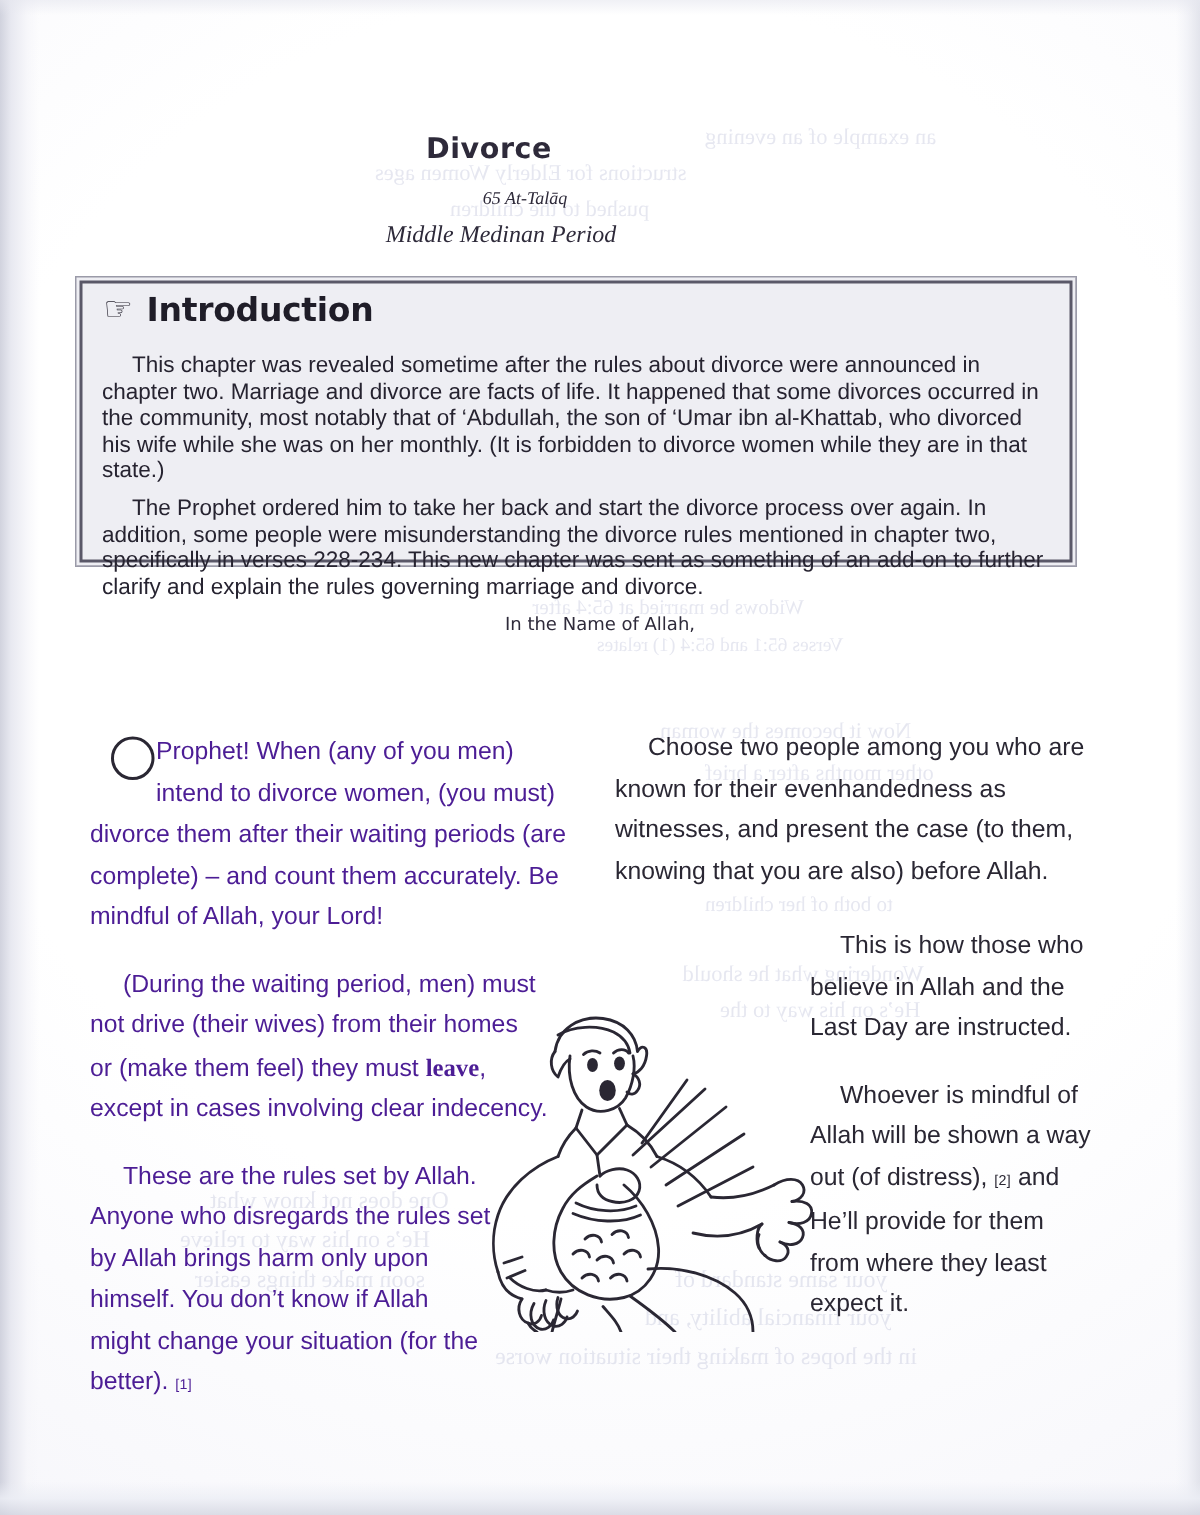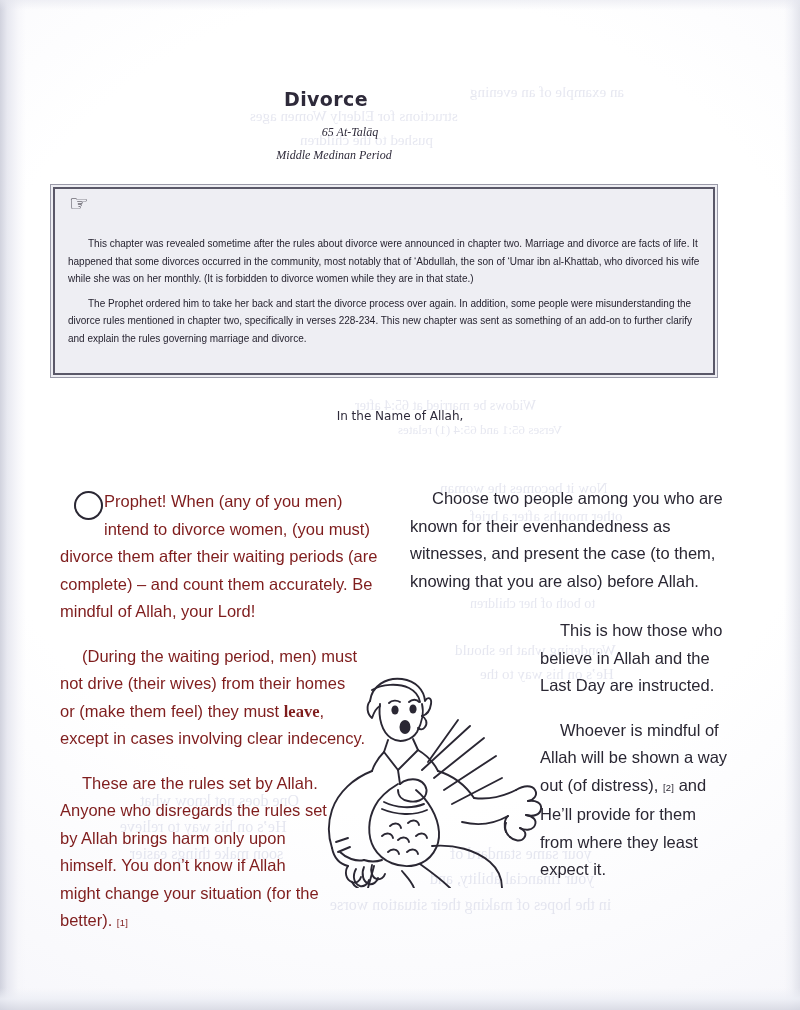--- a/index.html
+++ b/index.html
@@ -79,21 +79,21 @@
     text-align: center;
     font-size: 12px;
     font-style: italic;
     font-family: "Liberation Serif", serif;
     color: #2e2a3a;
   }
   .doc-sub2 {
     position: absolute;
     left: 0; top: 148px; width: 668px;
     text-align: center;
-    font-size: 12px;
+    font-size: 16px;
     font-style: italic;
     font-family: "Liberation Serif", serif;
     color: #2e2a3a;
   }
 
   
   .intro-box {
     position: absolute;
     left: 50px; top: 184px;
     width: 668px; height: 194px;
@@ -118,21 +118,21 @@
   .intro-head-label {
     font-size: 22px;
     font-weight: bold;
     font-family: "DejaVu Sans", sans-serif;
     letter-spacing: -.2px;
     color: #1f1d28;
   }
   .intro-body {
     position: absolute;
     left: 17px; top: 50px; width: 634px;
-    font-size: 10px;
+    font-size: 15px;
     line-height: 17.6px;
     color: #262330;
   }
   .intro-body p { margin: 0 0 7px 0; text-indent: 20px; }
 
   
   .basmala {
     position: absolute;
     left: 0; top: 404px; width: 800px;
     text-align: center;
@@ -142,21 +142,21 @@
     font-family: "DejaVu Sans", sans-serif;
   }
 
   
   .col-left {
     position: absolute;
     left: 60px; top: 488px;
     width: 330px;
     font-size: 16.5px;
     line-height: 27.5px;
-    color: #7f1d1d;
+    color: #4c1d95;
   }
   .col-right {
     position: absolute;
     left: 410px; top: 485px;
     width: 318px;
     font-size: 16.5px;
     line-height: 27.5px;
     color: #2a2733;
   }
   .col-left p, .col-right p { margin: 0 0 17px 0; text-indent: 22px; }
@@ -229,20 +229,21 @@
       <div class="bleed" style="left: 330px; top: 896px; font-size: 16px;">in the hopes of making their situation worse</div>
     </div>
 
   <div class="doc-title">Divorce</div>
   <div class="doc-sub1">65 At-Talāq</div>
   <div class="doc-sub2">Middle Medinan Period</div>
 
   <div class="intro-box">
     <div class="intro-head">
       <span class="hand-icon">☞</span>
+      <span class="intro-head-label">Introduction</span>
     </div>
     <div class="intro-body">
       <p>This chapter was revealed sometime after the rules about divorce were announced in chapter two.  Marriage and divorce are facts of life.  It happened that some divorces occurred in the community, most notably that of ‘Abdullah, the son of ‘Umar ibn al-Khattab, who divorced his wife while she was on her monthly.  (It is forbidden to divorce women while they are in that state.)</p>
       <p>The Prophet ordered him to take her back and start the divorce process over again.  In addition, some people were misunderstanding the divorce rules mentioned in chapter two, specifically in verses 228-234. This new chapter was sent as something of an add-on to further clarify and explain the rules governing marriage and divorce.</p>
     </div>
   </div>
 
   <div class="basmala">
     <div>In the Name of Allah,</div>
   </div>

